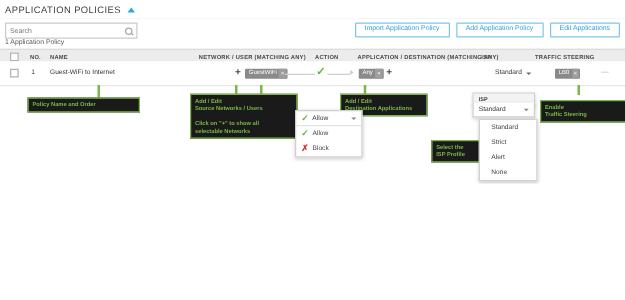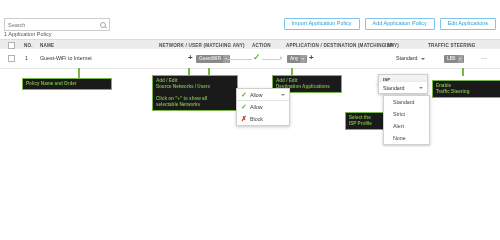--- a/index.html
+++ b/index.html
@@ -153,20 +153,24 @@
     color:#7ab648;font-size:4.6px;line-height:6px;
     padding:2px 3px;z-index:20;white-space:pre-line;font-weight:700;
   }
   .vbar{position:absolute;width:1.6px;background:#7ab648;z-index:19;}
 </style>
 </head>
 <body>
 
 <div id="app">
 
+  <div class="sec-header">
+    <span class="sec-title">APPLICATION POLICIES</span>
+    <span class="caret-up"></span>
+  </div>
 
   <div class="toolbar">
     <div class="search-wrap">
       <input class="search-input" type="text" placeholder="Search" style="">
       <span class="search-icon"></span>
     </div>
     <div class="policy-count">1 Application Policy</div>
 
     <div class="btn-row">
       <button class="tbtn">Import Application Policy</button>

